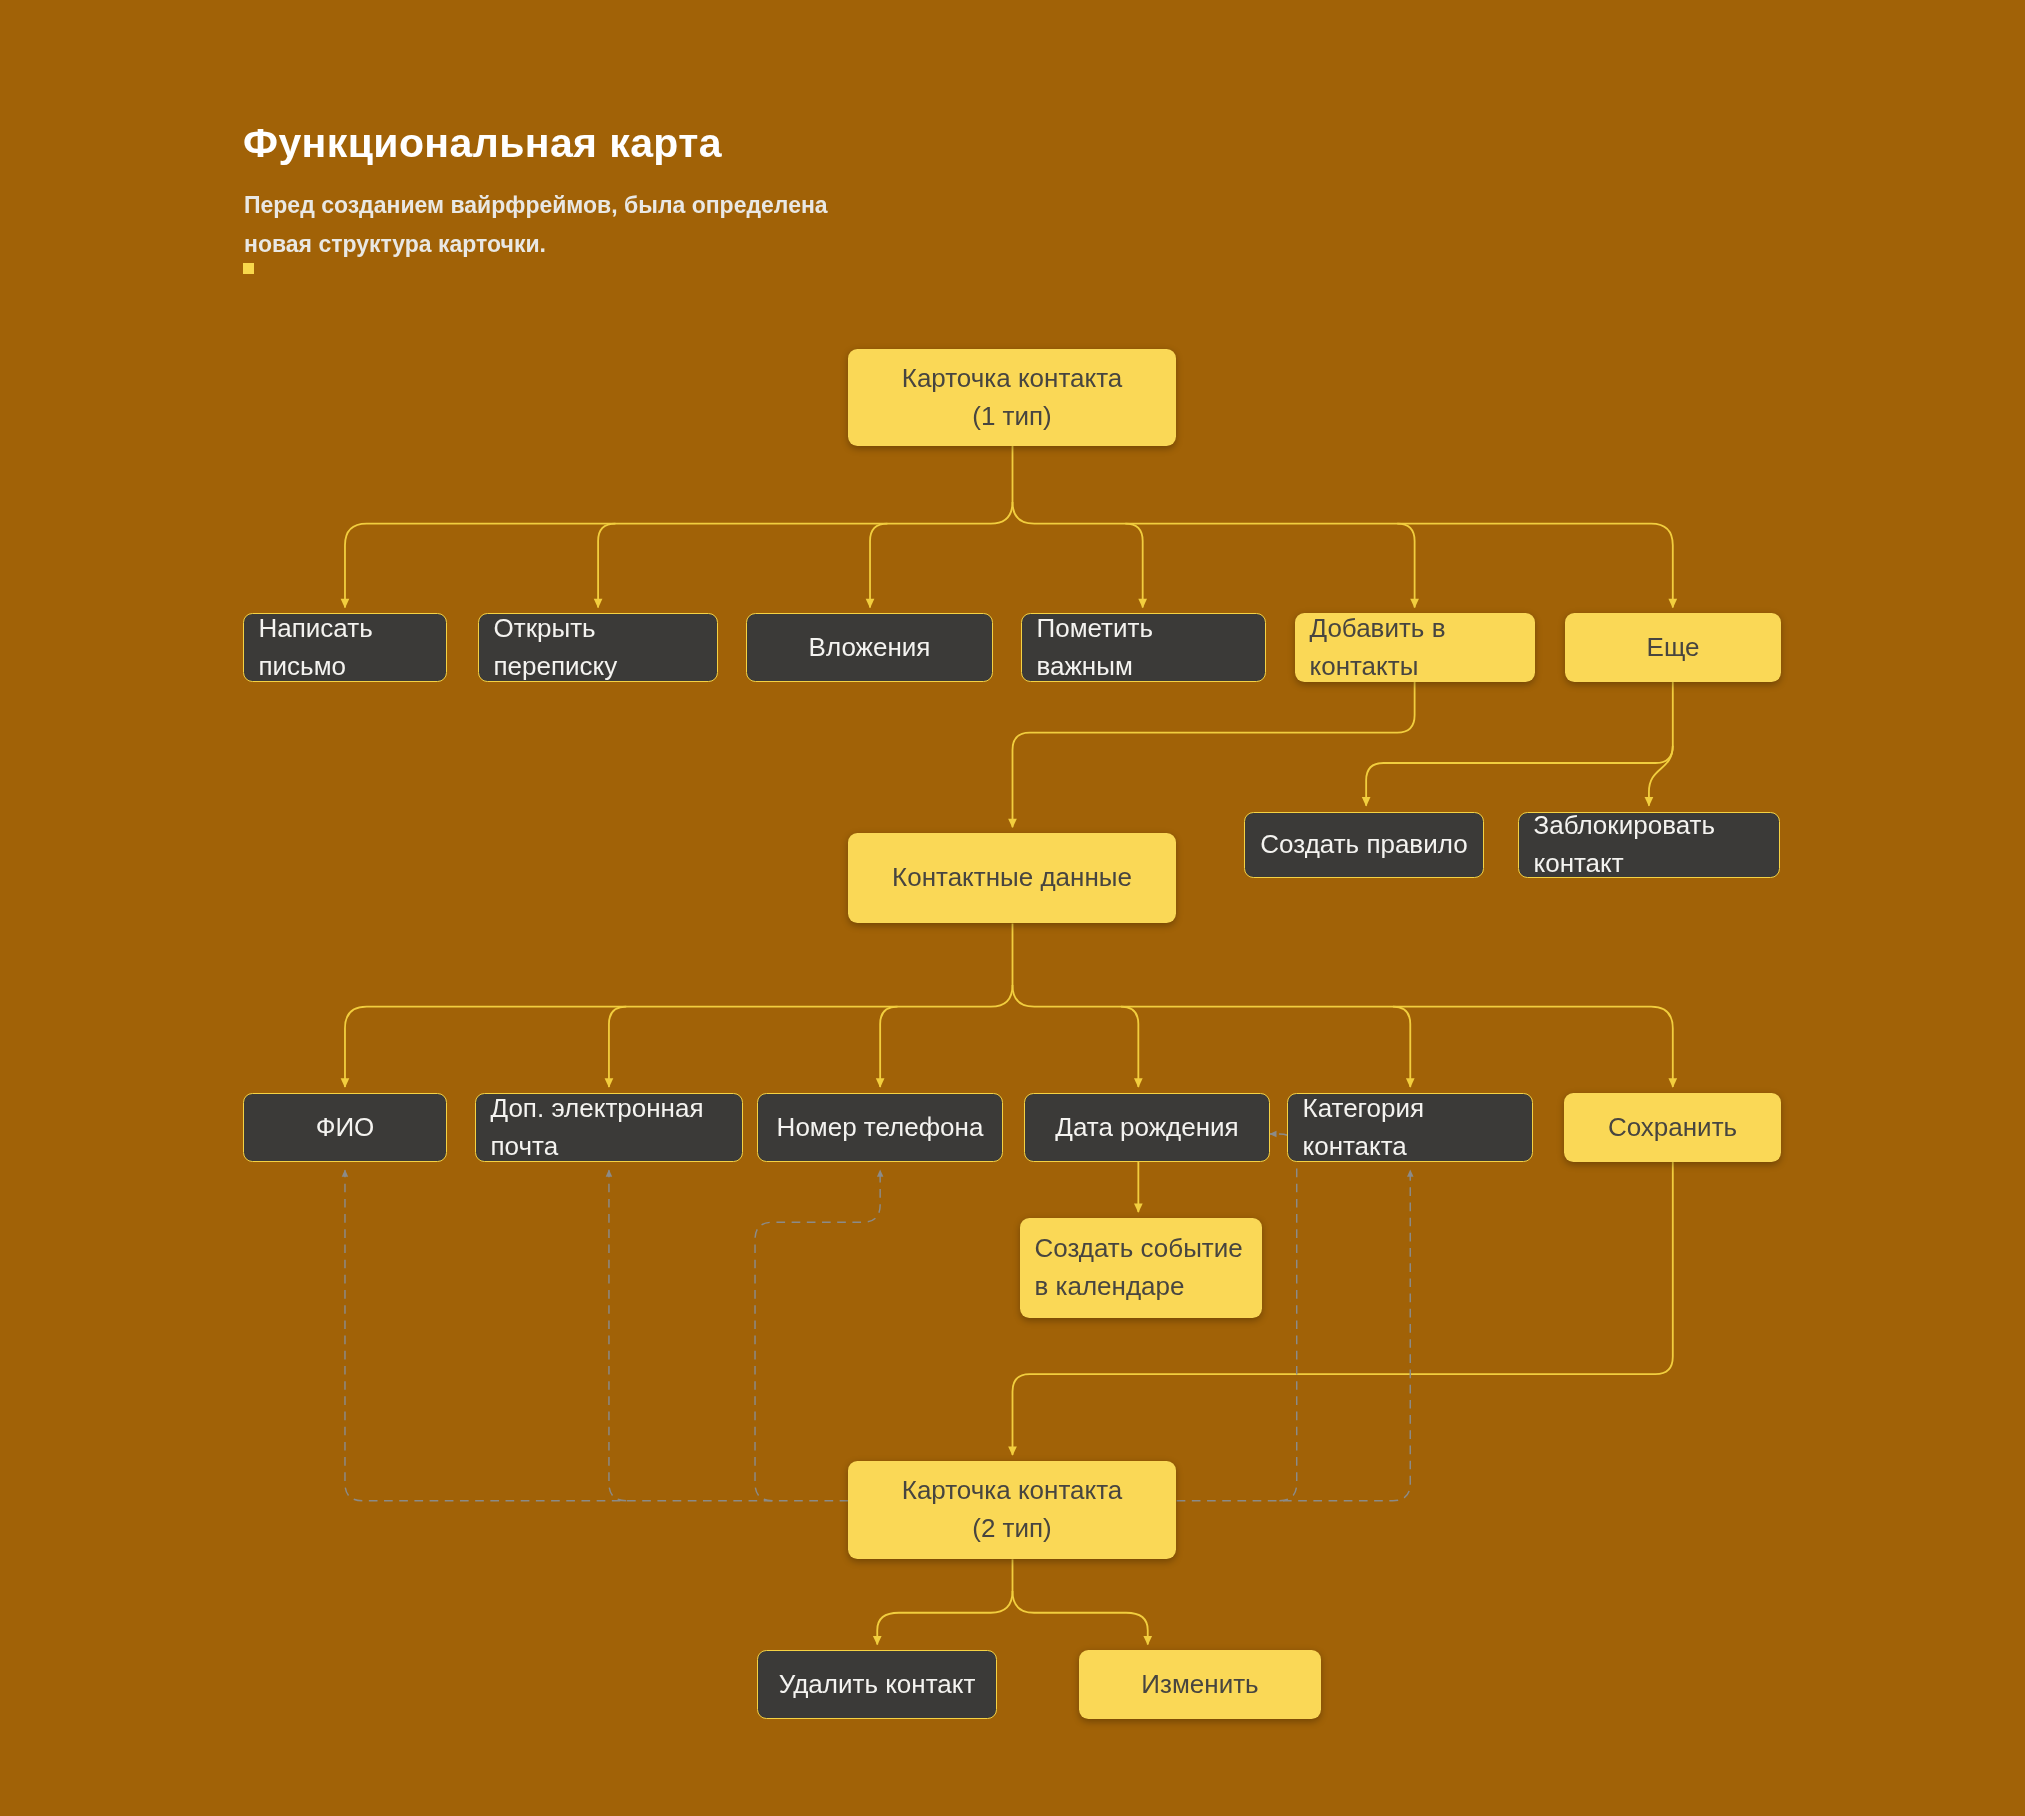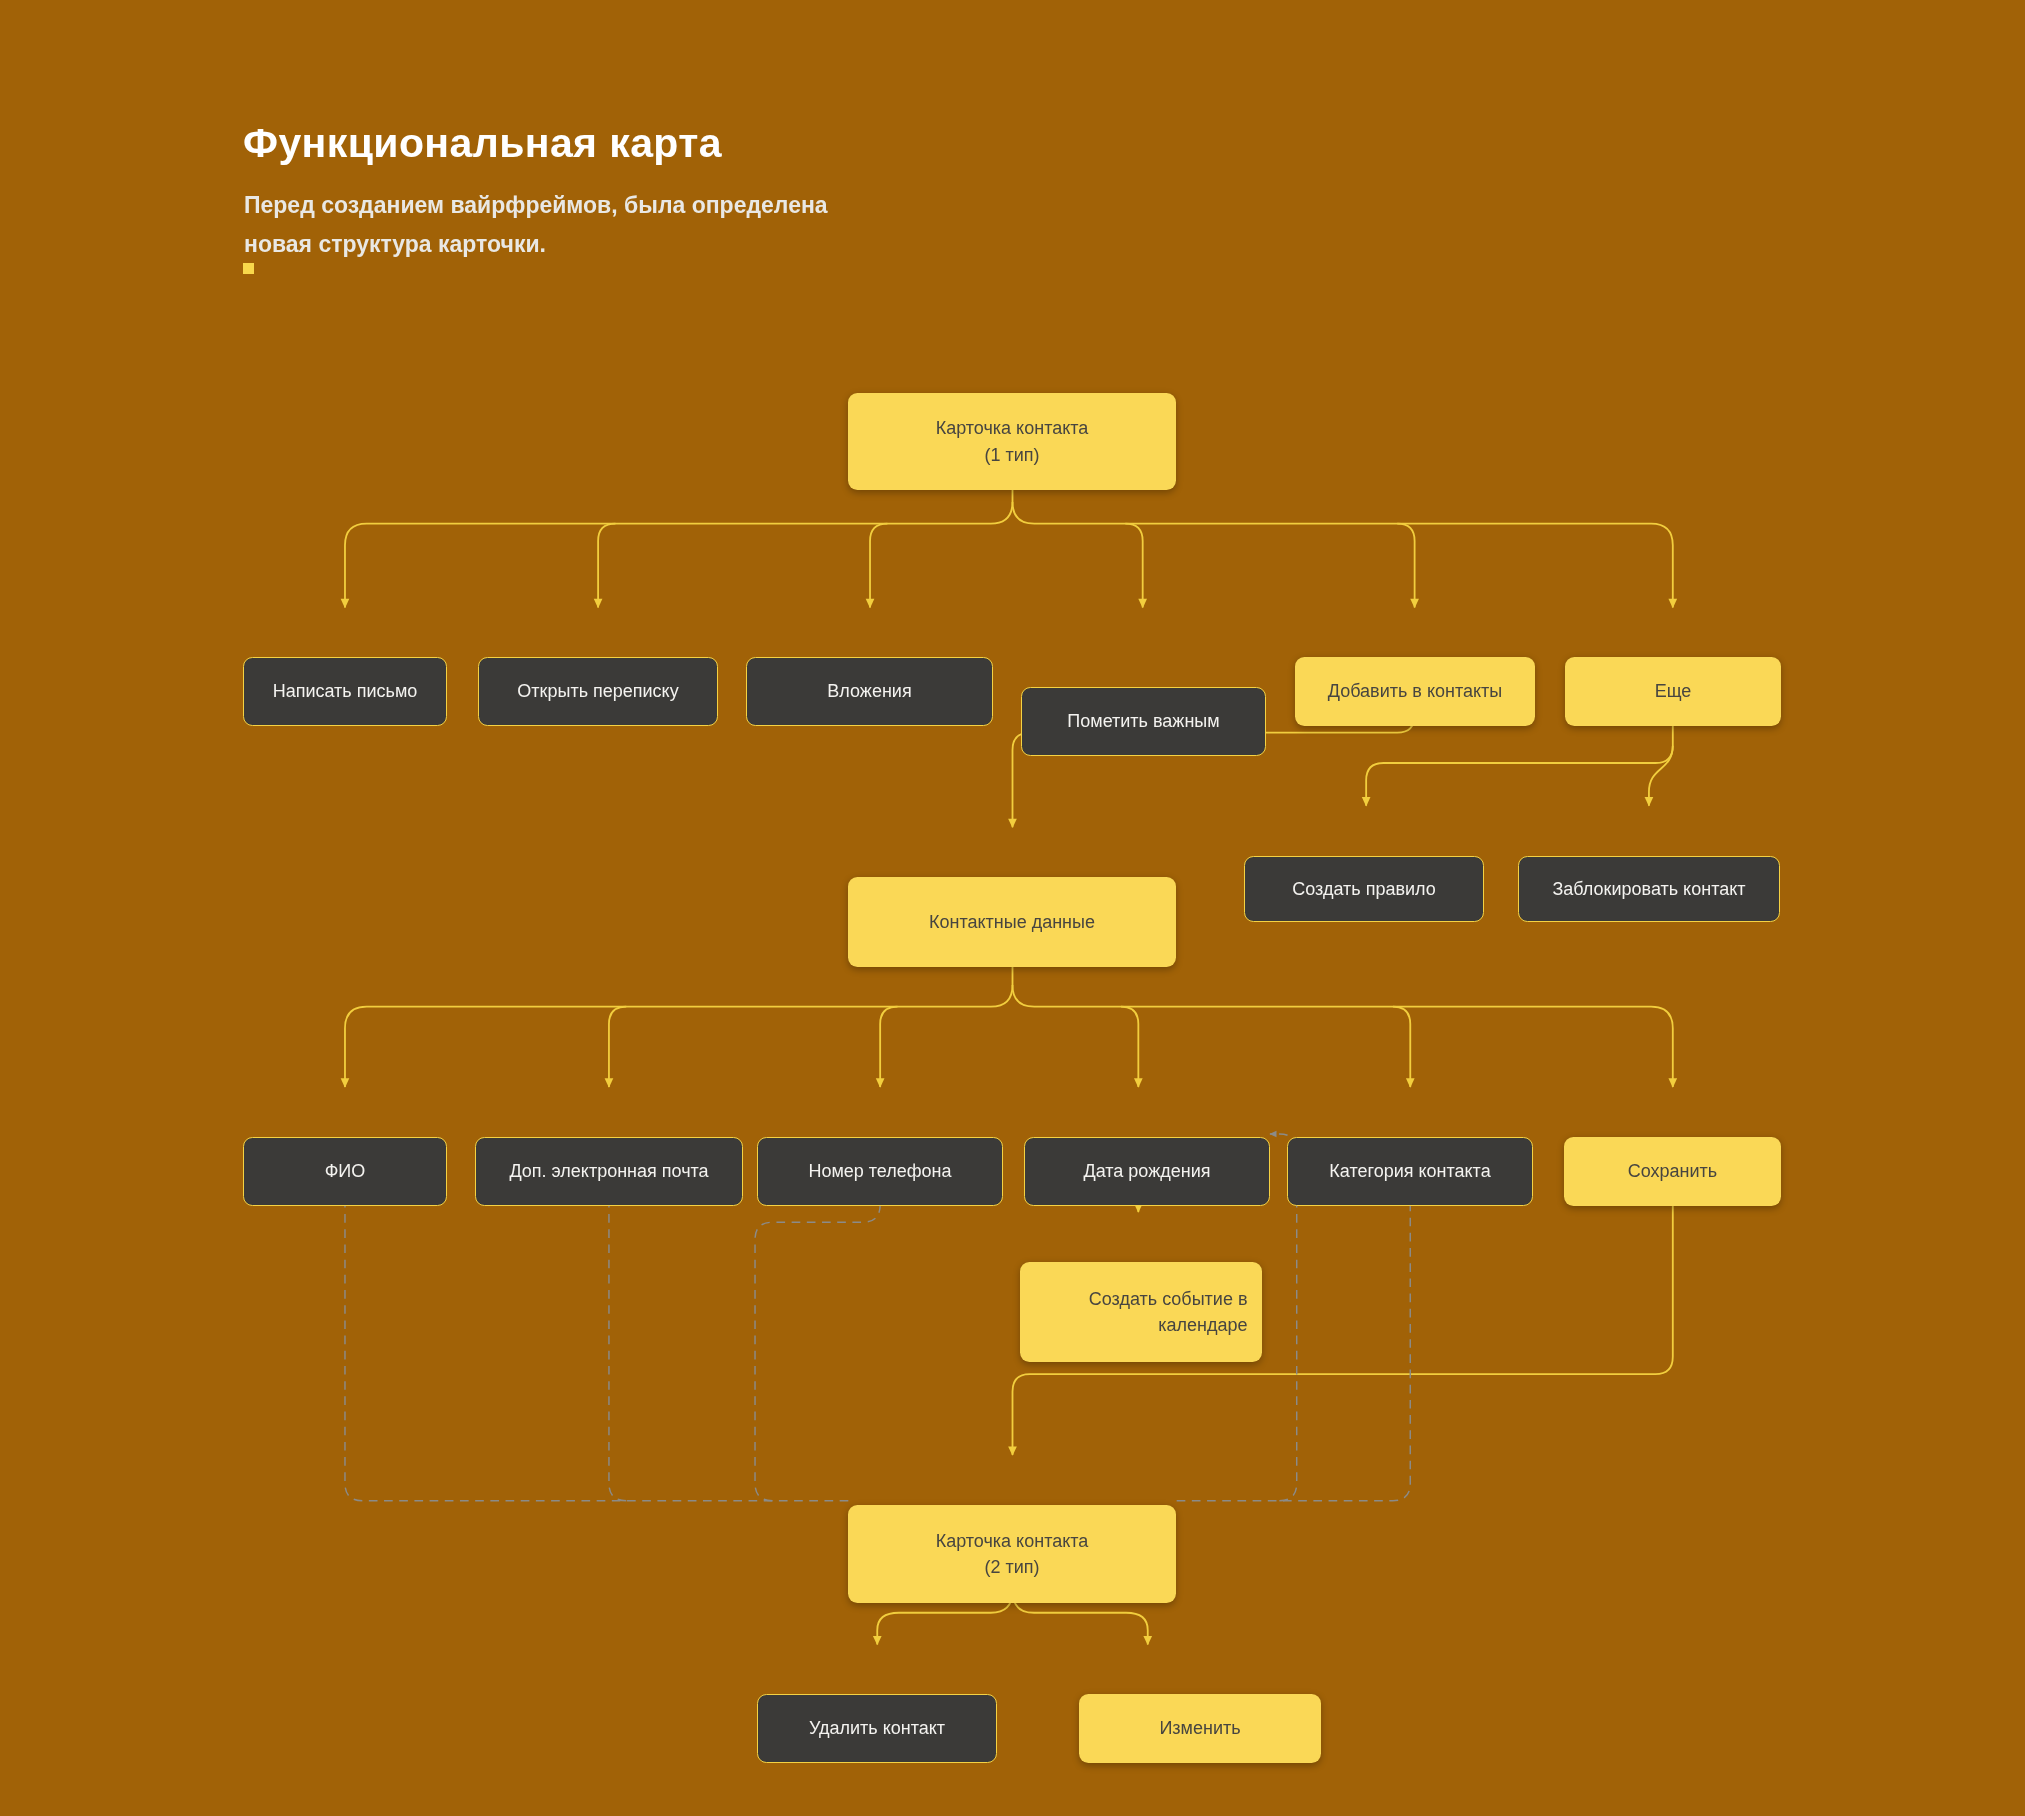--- a/index.html
+++ b/index.html
@@ -20,22 +20,22 @@
     font-size:23px;font-weight:700;color:#E9E8E4;
     line-height:1.68;white-space:pre-line;
   }
   .bullet{
     position:absolute;left:243px;top:263px;
     width:11px;height:11px;background:#F8D84B;
   }
   .node{
     position:absolute;box-sizing:border-box;
     display:flex;flex-direction:column;align-items:center;justify-content:center;
-    text-align:right;border-radius:9.4px;
-    font-size:18px;line-height:1.45;padding:5.8px 14.5px;margin-top:44px;
+    text-align:left;border-radius:9.4px;
+    font-size:26px;line-height:1.45;padding:5.8px 14.5px;
   }
   .node.filled{
     background:#FAD856;color:#474540;
     box-shadow:0 2.9px 7.2px rgba(0,0,0,.28);
   }
   .node.outlined{
     background:#3B3A38;color:#F4F3F0;
     border:1.8px solid #F5D243;
   }
   .node .l1,.node .l2{display:block;}
@@ -104,21 +104,21 @@
 
   <div class="node outlined" style="left:243px;top:613px;width:204px;height:69px">
     <span>Написать письмо</span>
   </div>
   <div class="node outlined" style="left:478px;top:613px;width:240px;height:69px">
     <span>Открыть переписку</span>
   </div>
   <div class="node outlined" style="left:746px;top:613px;width:247px;height:69px">
     <span>Вложения</span>
   </div>
-  <div class="node outlined" style="left:1021px;top:643px;width:245px;height:69px">
+  <div class="node outlined" style="left:1021px;top:613px;width:245px;height:69px">
     <span>Пометить важным</span>
   </div>
   <div class="node filled" style="left:1295px;top:613px;width:240px;height:69px">
     <span>Добавить в контакты</span>
   </div>
   <div class="node filled" style="left:1565px;top:613px;width:216px;height:69px">
     <span>Еще</span>
   </div>
 
   <div class="node outlined" style="left:1244px;top:812px;width:240px;height:66px">

